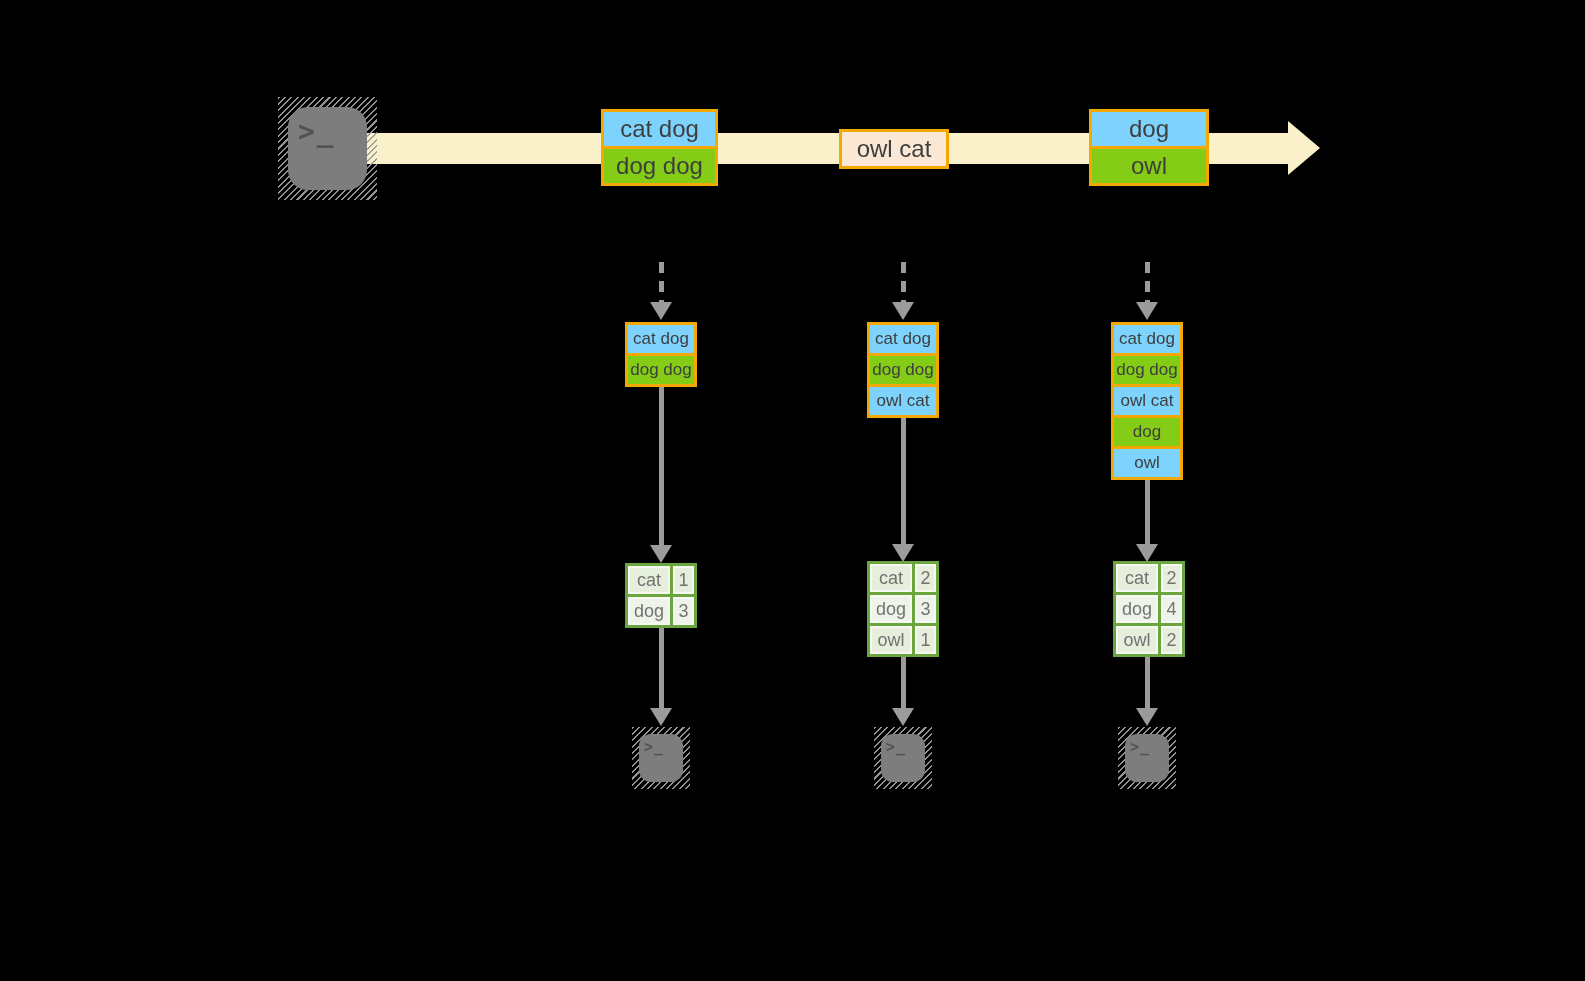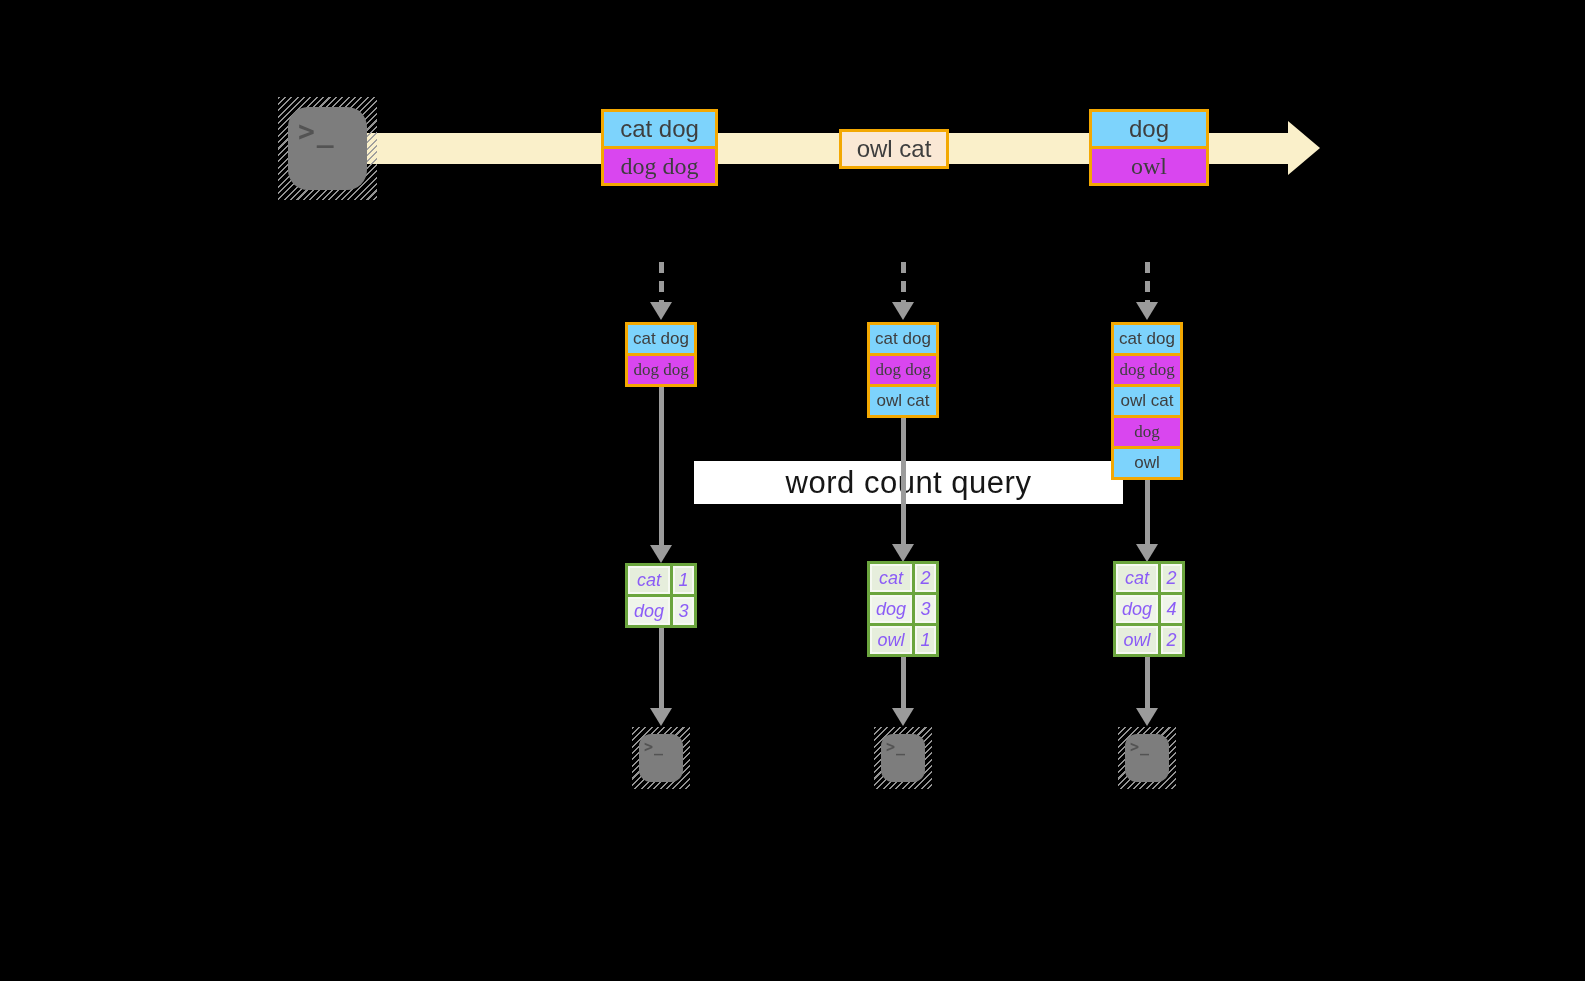--- a/index.html
+++ b/index.html
@@ -21,38 +21,38 @@
   .term-src .tbody{inset:10px;border-radius:20px;}
   .term-sm .tbody{inset:7px;border-radius:12px;}
   
   .event,.stack{position:absolute;display:flex;flex-direction:column;gap:3px;
     background:#F3A802;padding:3px;box-sizing:border-box;}
   .event{z-index:2;}
   .stack{z-index:3;}
   .erow{height:34px;line-height:34px;text-align:center;font-size:24px;color:#3E3E3E;}
   .srow{height:28px;line-height:28px;text-align:center;font-size:17px;color:#3E3E3E;}
   .fill-dark{background:#7dd3fc;}
-  .fill-light{background:#d946ef;font-family:Liberation Serif, serif;}
+  .fill-light{background:#84cc16;}
   .fill-mid{background:#FAE8D5;}
   
   .dash{position:absolute;width:5px;z-index:2;
     background:repeating-linear-gradient(to bottom,#9B9B9B 0 11px,rgba(0,0,0,0) 11px 19px);}
   .vline{position:absolute;width:5px;background:#9B9B9B;z-index:2;}
   .tri-down{position:absolute;width:0;height:0;border-left:11px solid transparent;
     border-right:11px solid transparent;border-top:18px solid #9B9B9B;z-index:2;}
   
   .query-band{position:absolute;background:#FFFFFF;z-index:1;display:flex;
     align-items:center;justify-content:center;}
   .query-band span{font-size:31px;color:#161616;letter-spacing:.5px;}
   
   .gtable{position:absolute;display:flex;flex-direction:column;gap:3px;
     background:#6BA53E;padding:3px;box-sizing:border-box;z-index:3;}
   .grow{display:grid;grid-template-columns:1fr 21px;gap:3px;height:28px;}
   .gcell{box-shadow:inset 0 0 0 2px #F6F9F2;display:flex;align-items:center;
-    justify-content:center;font-size:18px;color:#8b5cf6;font-style:italic;}
+    justify-content:center;font-size:18px;color:#737373;}
   .row-a .gcell{background:#E6EEDC;}
   .row-b .gcell{background:#EFF4EA;}
 </style>
 </head>
 <body>
 
 <div class="canvas">
 
   <div class="band" style="left:356px;top:133px;width:932px;height:31px;"></div>
   <div class="tri-right" style="left:1288px;top:121px;"></div>
@@ -93,23 +93,20 @@
     <div class="srow fill-dark">owl cat</div>
   </div>
   <div class="stack" style="left:1111px;top:322px;width:72px;">
     <div class="srow fill-dark">cat dog</div>
     <div class="srow fill-light">dog dog</div>
     <div class="srow fill-dark">owl cat</div>
     <div class="srow fill-light">dog</div>
     <div class="srow fill-dark">owl</div>
   </div>
 
-  <div class="query-band" style="left:694px;top:461px;width:429px;height:43px;">
-    <span>word count query</span>
-  </div>
 
   <div class="vline" style="left:659px;top:387px;height:158px;"></div>
   <div class="tri-down" style="left:650px;top:545px;"></div>
   <div class="vline" style="left:901px;top:418px;height:126px;"></div>
   <div class="tri-down" style="left:892px;top:544px;"></div>
   <div class="vline" style="left:1145px;top:480px;height:64px;"></div>
   <div class="tri-down" style="left:1136px;top:544px;"></div>
 
   <div class="gtable" style="left:625px;top:563px;width:72px;">
     <div class="grow row-a">

